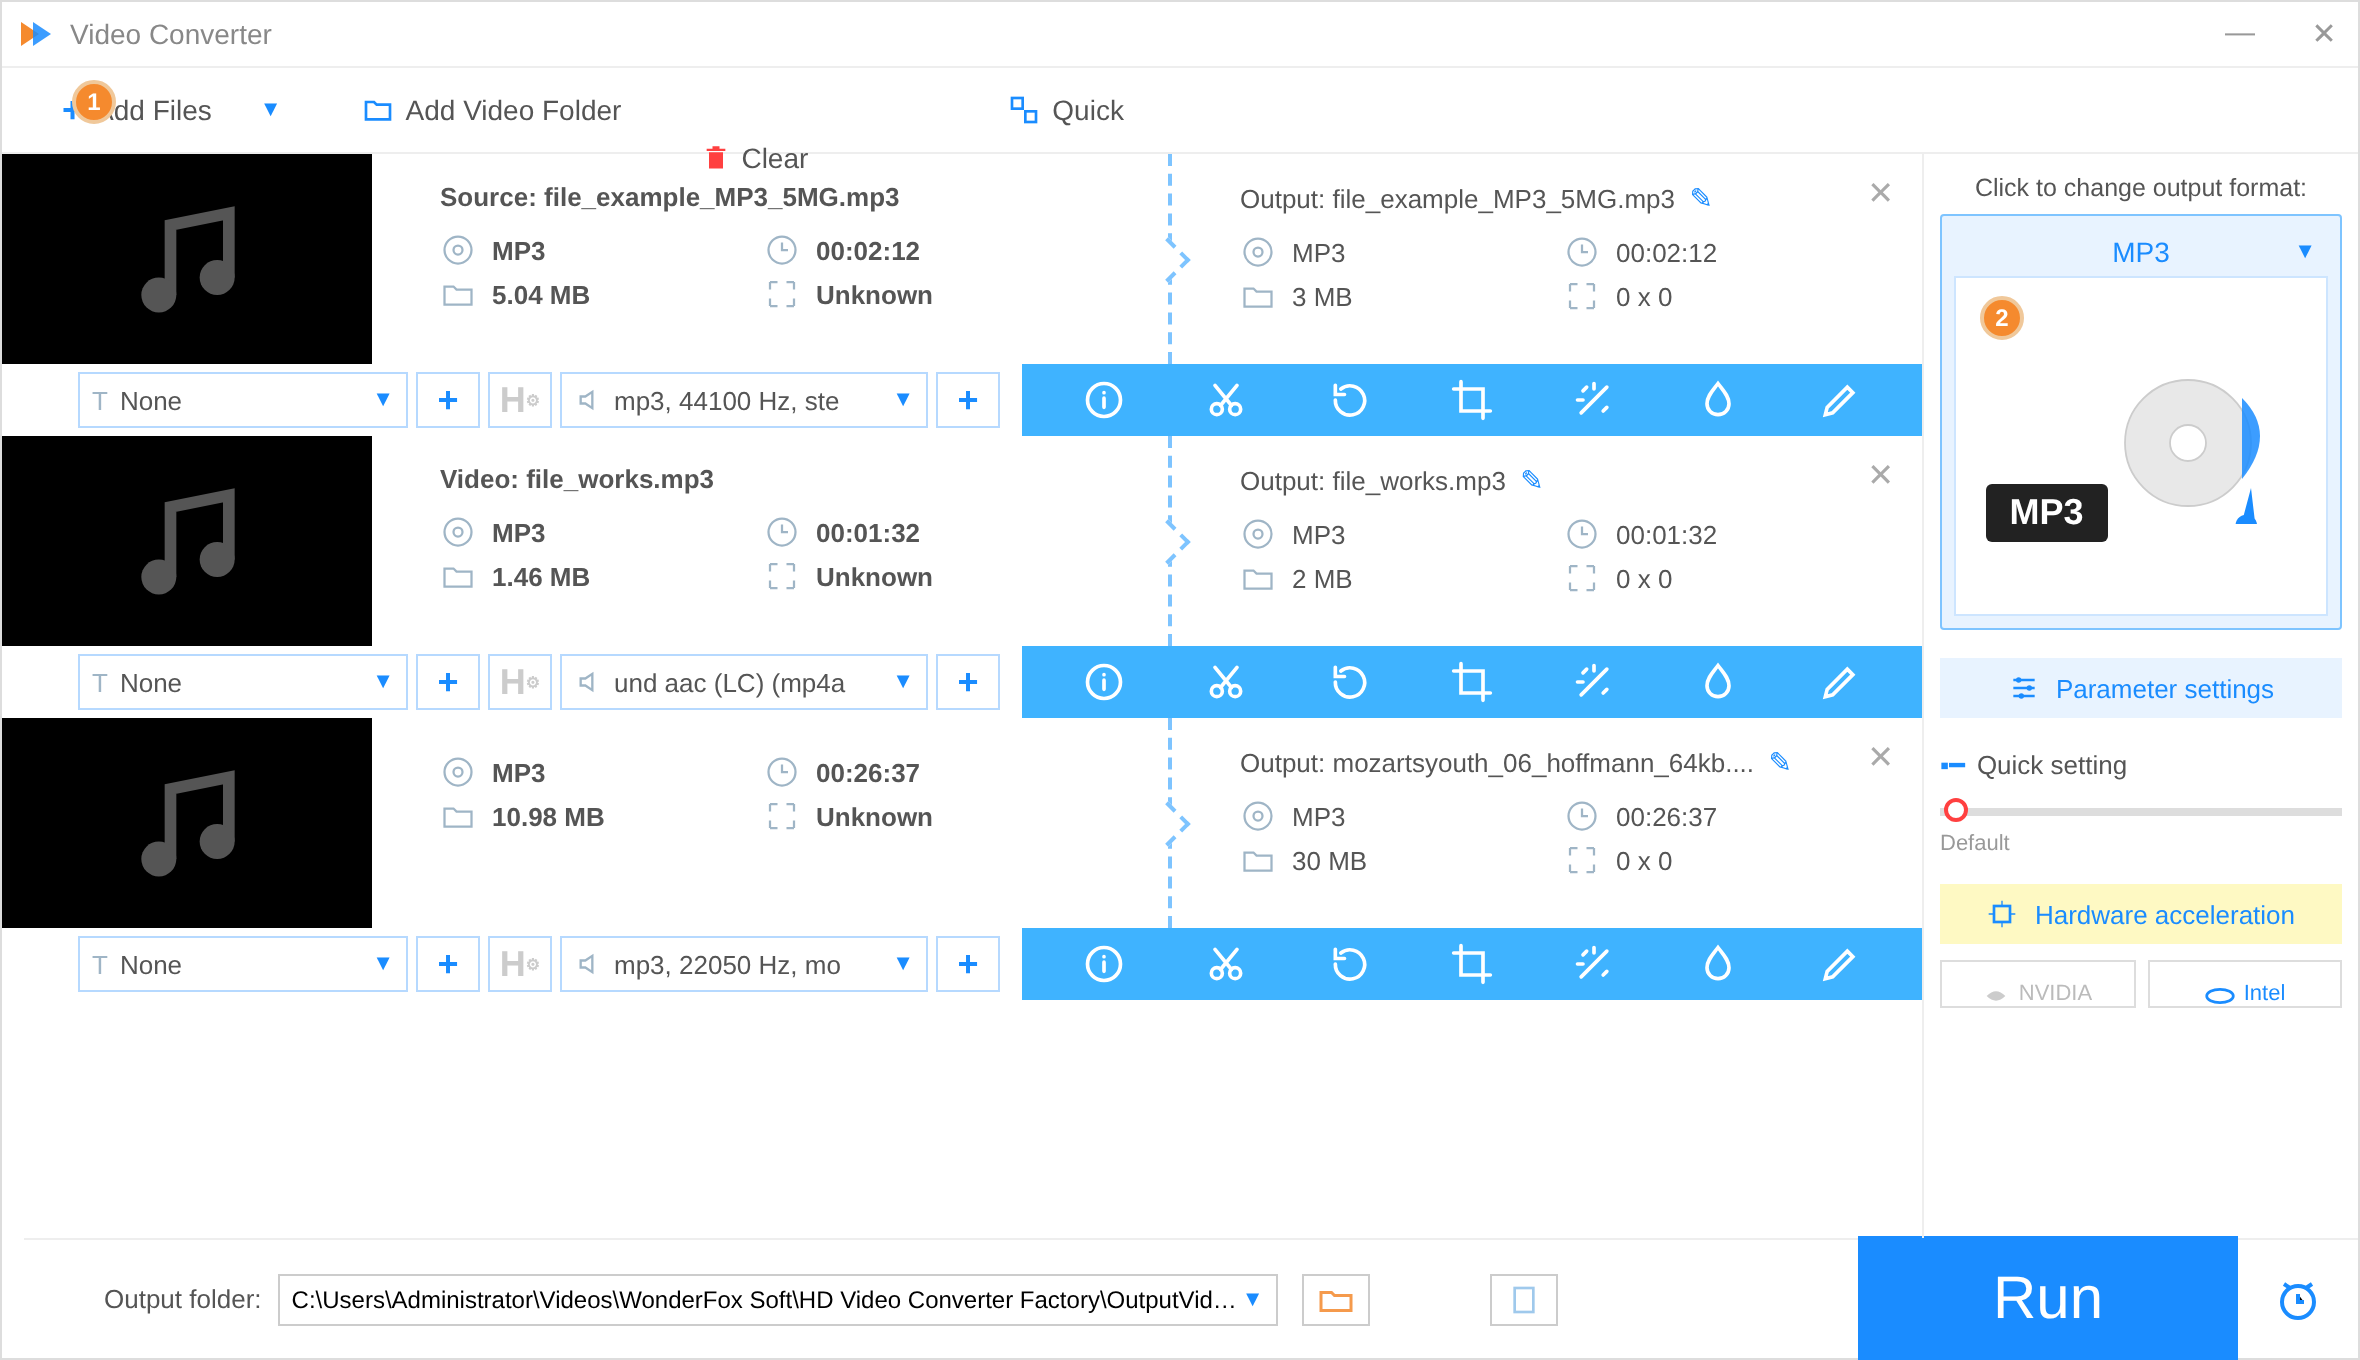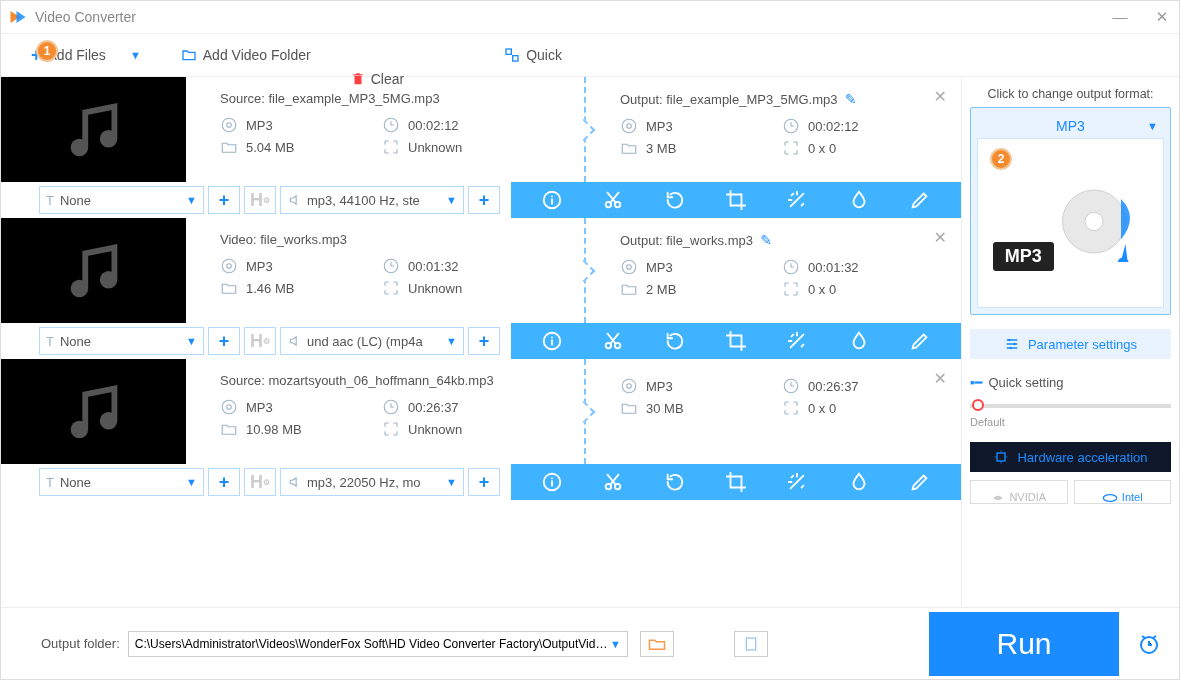--- a/index.html
+++ b/index.html
@@ -25,21 +25,21 @@
 .main { width: 960px; display: flex; flex-direction: column; }
 .side { flex: 1; border-left: 1px solid #eee; padding: 10px 8px 8px; display: flex; flex-direction: column; position: relative; }
 
 
 .files { flex: 1; overflow-y: auto; }
 .file-row { }
 .file-top { display: flex; height: 105px; background: #fff; }
 .thumb { width: 185px; background: #000; display: flex; align-items: center; justify-content: center; }
 .thumb svg { fill: #555; }
 .src, .out {display: flex; flex-direction: column; padding: 14px 0 10px 34px; position: relative; }
-.src { width: 400px; border-right: 2px dashed #7ec4ff; }
+.src { width: 400px; border-right: 2px dashed #7ec4ff; font-weight: bold; }
 .out { width: 375px; }
 .src::after { content: ""; position: absolute; right: -8px; top: 50%; transform: translateY(-50%); width: 14px; height: 14px; border-top: 2px dashed #7ec4ff; border-right: 2px dashed #7ec4ff; transform: translateY(-50%) rotate(45deg); background: #fff; }
 .row-line { font-size: 13px; color: #555; margin-bottom: 6px; }
 .stats { display: flex; gap: 12px; margin-top: 4px; }
 .stats > div { display: flex; align-items: center; gap: 8px; font-size: 13px; color: #555; width: 150px; }
 .stats svg { stroke: #9fb5c6; fill: none; stroke-width: 1.5; }
 .close-x { position: absolute; top: 10px; right: 14px; color: #aaa; font-size: 16px; cursor: pointer; }
 .edit-pencil { color: #1a8cff; cursor: pointer; font-size: 14px; }
 
 .file-bar { height: 36px; display: flex; align-items: center; }
@@ -62,28 +62,28 @@
 .format-head .arrow { position: absolute; right: 6px; top: 6px; font-size: 11px; }
 .format-body { background: #fff; height: 170px; border: 1px solid #cde5ff; display: flex; align-items: center; justify-content: center; position: relative; }
 .mp3-art { text-align: center; }
 .mp3-label { background: #222; color: #fff; font-weight: bold; padding: 4px 12px; font-size: 18px; display: inline-block; border-radius: 3px; margin-bottom: 4px; }
 
 .side-btn { margin-top: 14px; height: 30px; background: #e8f3ff; color: #1a8cff; font-size: 13px; display: flex; align-items: center; justify-content: center; gap: 8px; cursor: pointer; }
 .quick { margin-top: 16px; font-size: 13px; color: #555; display: flex; align-items: center; gap: 6px; }
 .slider { margin-top: 14px; height: 4px; background: #ddd; position: relative; }
 .slider .knob { position: absolute; left: 2px; top: -5px; width: 12px; height: 12px; border: 2px solid #ff4040; border-radius: 50%; background: #fff; }
 .slider-label { font-size: 11px; color: #999; margin-top: 8px; }
-.hw-btn { margin-top: 14px; height: 30px; background: #0f172a; color: #1a8cff; font-size: 13px; display: flex; align-items: center; justify-content: center; gap: 8px; cursor: pointer; }
+.hw-btn { margin-top: 14px; height: 30px; background: #fef9c3; color: #1a8cff; font-size: 13px; display: flex; align-items: center; justify-content: center; gap: 8px; cursor: pointer; }
 .gpu-row { margin-top: 8px; display: flex; gap: 6px; }
 .gpu-badge { flex: 1; height: 24px; border: 1px solid #ddd; display: flex; align-items: flex-end; justify-content: center; font-size: 11px; gap: 4px; }
 .gpu-badge.nvidia { color: #bbb; }
 .gpu-badge.intel { color: #1a8cff; }
 
 
-.bottom { height: 72px; display: flex; align-items: center; padding: 0 0 0 40px; border-top: 1px solid #eee; }
+.bottom { height: 60px; display: flex; align-items: center; padding: 0 0 0 40px; border-top: 1px solid #eee; margin-left: 11px; }
 .out-label { font-size: 13px; color: #555; margin-right: 8px; }
 .out-path { width: 500px; height: 26px; border: 1px solid #ccc; padding: 0 6px; font-size: 12px; display: flex; align-items: center; }
 .out-path .arrow { margin-left: auto; color: #1a8cff; font-size: 11px; }
 .path-btn { width: 34px; height: 26px; border: 1px solid #ccc; margin-left: 12px; display: flex; align-items: center; justify-content: center; color: #f59a4c; cursor: pointer; }
 .path-btn.blue { color: #7ec4ff; }
 .run-btn { margin-left: auto; width: 190px; height: 64px; background: #1a8cff; color: #fff; font-size: 30px; font-weight: 400; display: flex; align-items: center; justify-content: center; cursor: pointer; }
 .alarm-btn { width: 60px; height: 64px; display: flex; align-items: center; justify-content: center; color: #1a8cff; font-size: 22px; cursor: pointer; }
 
 
 .badge { position: absolute; width: 22px; height: 22px; border-radius: 50%; background: #f58a2e; border: 2px solid #f0c89a; color: #fff; font-size: 12px; font-weight: bold; display: flex; align-items: center; justify-content: center; }
@@ -390,21 +390,20 @@
           <div class="file-row">
     <div class="file-top">
       <div class="thumb">
                 <svg width="70" height="70" viewBox="0 0 24 24">
                   <path d="M9 18V6l10-2v11" stroke="#555" stroke-width="2" fill="none"></path>
                   <circle cx="7" cy="18" r="3" fill="#555"></circle>
                   <circle cx="17" cy="15" r="3" fill="#555"></circle>
                 </svg>
               </div>
       <div class="src">
-        <div class="row-line">Source: mozartsyouth_06_hoffmann_64kb.mp3</div>
         <div class="stats">
           <div>
                     <svg width="18" height="18" viewBox="0 0 24 24">
                       <circle cx="12" cy="12" r="9"></circle>
                       <circle cx="12" cy="12" r="3"></circle>
                     </svg>
                     <span>MP3</span>
                   </div>
           <div>
                     <svg width="18" height="18" viewBox="0 0 24 24">
@@ -424,20 +423,21 @@
           <div>
                     <svg width="18" height="18" viewBox="0 0 24 24">
                       <path d="M4 4h5M4 4v5M20 4h-5M20 4v5M4 20h5M4 20v-5M20 20h-5M20 20v-5"></path>
                     </svg>
                     <span>Unknown</span>
                   </div>
         </div>
       </div>
       <div class="out">
         <span class="close-x">✕</span>
+        <div class="row-line">Output: mozartsyouth_06_hoffmann_64kb.... &nbsp;<span class="edit-pencil">✎</span></div>
         <div class="stats">
           <div>
                     <svg width="18" height="18" viewBox="0 0 24 24">
                       <circle cx="12" cy="12" r="9"></circle>
                       <circle cx="12" cy="12" r="3"></circle>
                     </svg>
                     <span>MP3</span>
                   </div>
           <div>
                     <svg width="18" height="18" viewBox="0 0 24 24">

